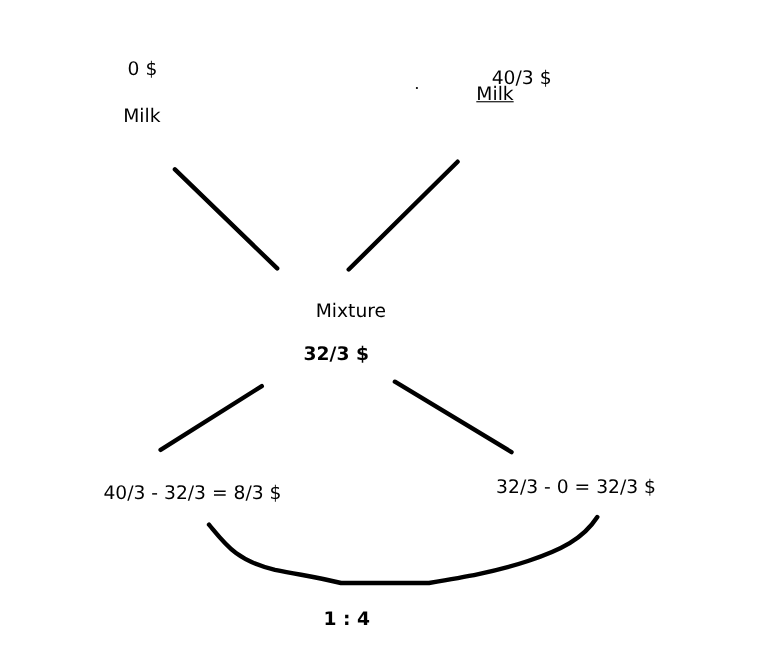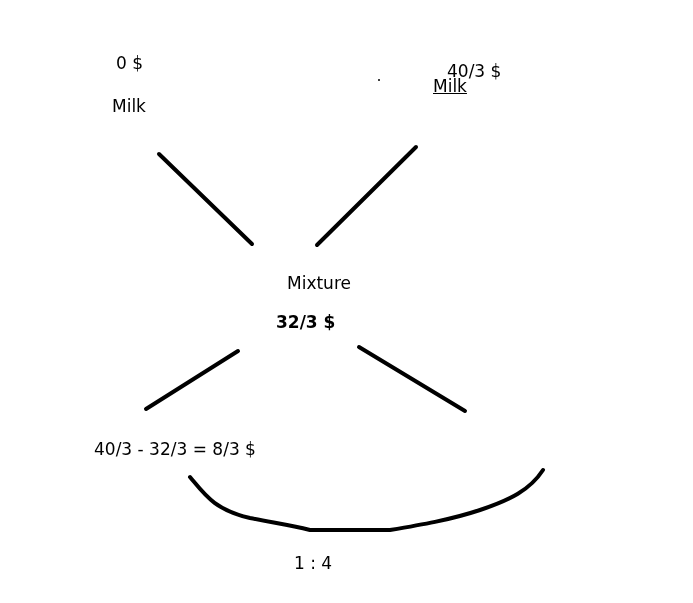--- a/index.html
+++ b/index.html
@@ -31,15 +31,16 @@
   <div class="lbl" style="left:116px; top:53px;">0 $</div>
   <div class="lbl" style="left:112px; top:96px;">Milk</div>
 
   <div class="lbl" style="left:447px; top:61px;">40/3 $</div>
   <div class="lbl" style="left:433px; top:76px;text-decoration:underline;">Milk</div>
 
   <div class="lbl" style="left:261px; top:273px;margin-left:26px;">Mixture</div>
   <div class="lbl" style="left:276px; top:312px;font-weight:bold;">32/3 $</div>
 
   <div class="lbl" style="left:58px; top:439px;margin-left:36px;">40/3 - 32/3 = 8/3 $</div>
+  <div class="lbl" style="left:451px; top:433px;">32/3 - 0 = 32/3 $</div>
 
-  <div class="lbl" style="left:294px; top:553px;">1 : 4</div>
+  <div class="lbl" style="left:294px; top:553px;font-weight:bold;">1 : 4</div>
 </div>
 
 </body></html>

